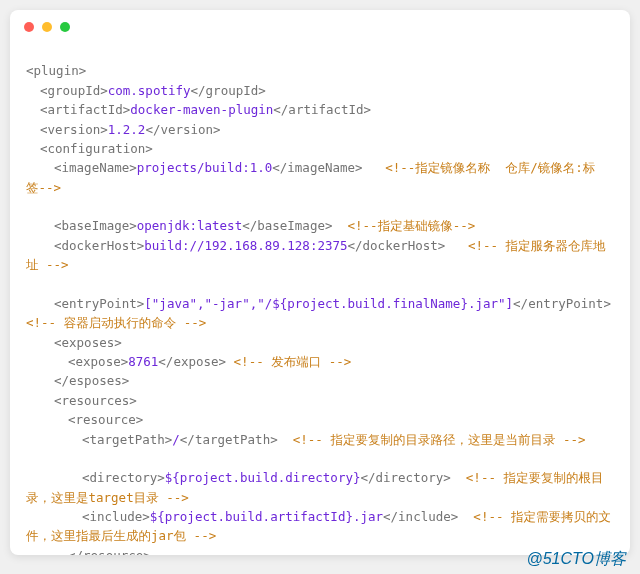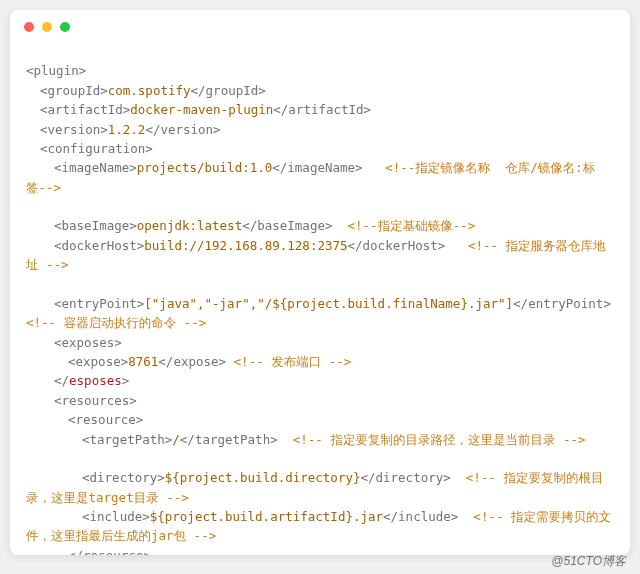--- a/index.html
+++ b/index.html
@@ -39,33 +39,33 @@
   .code {
     padding: 4px 16px 16px 16px;
     font-family: Consolas, Menlo, monospace;
     font-size: 12.5px;
     line-height: 1.55;
     white-space: pre-wrap;
     word-break: break-all;
     color: #333;
   }
   .tag { color: #737373; }
-  .text { color: #a16207; }
+  .text { color: #6d28d9; }
   .comment { color: #c87f1a; }
-  .err { color: #b91c1c; }
+  .err { color: #737373; }
   .i1 { padding-left: 14px; display:inline; }
   .i2 { padding-left: 28px; display:inline; }
   .i3 { padding-left: 42px; display:inline; }
   .i4 { padding-left: 56px; display:inline; }
   .watermark {
     position: absolute;
     right: 14px;
     bottom: 4px;
-    color: #737373;
-    font-size: 12px;
+    color: #0369a1;
+    font-size: 16px;
     font-style: italic;
   }
 </style>
 </head>
 <body>
 
 <div class="window">
   <div class="titlebar">
     <div class="dot red"></div>
     <div class="dot yellow"></div>

